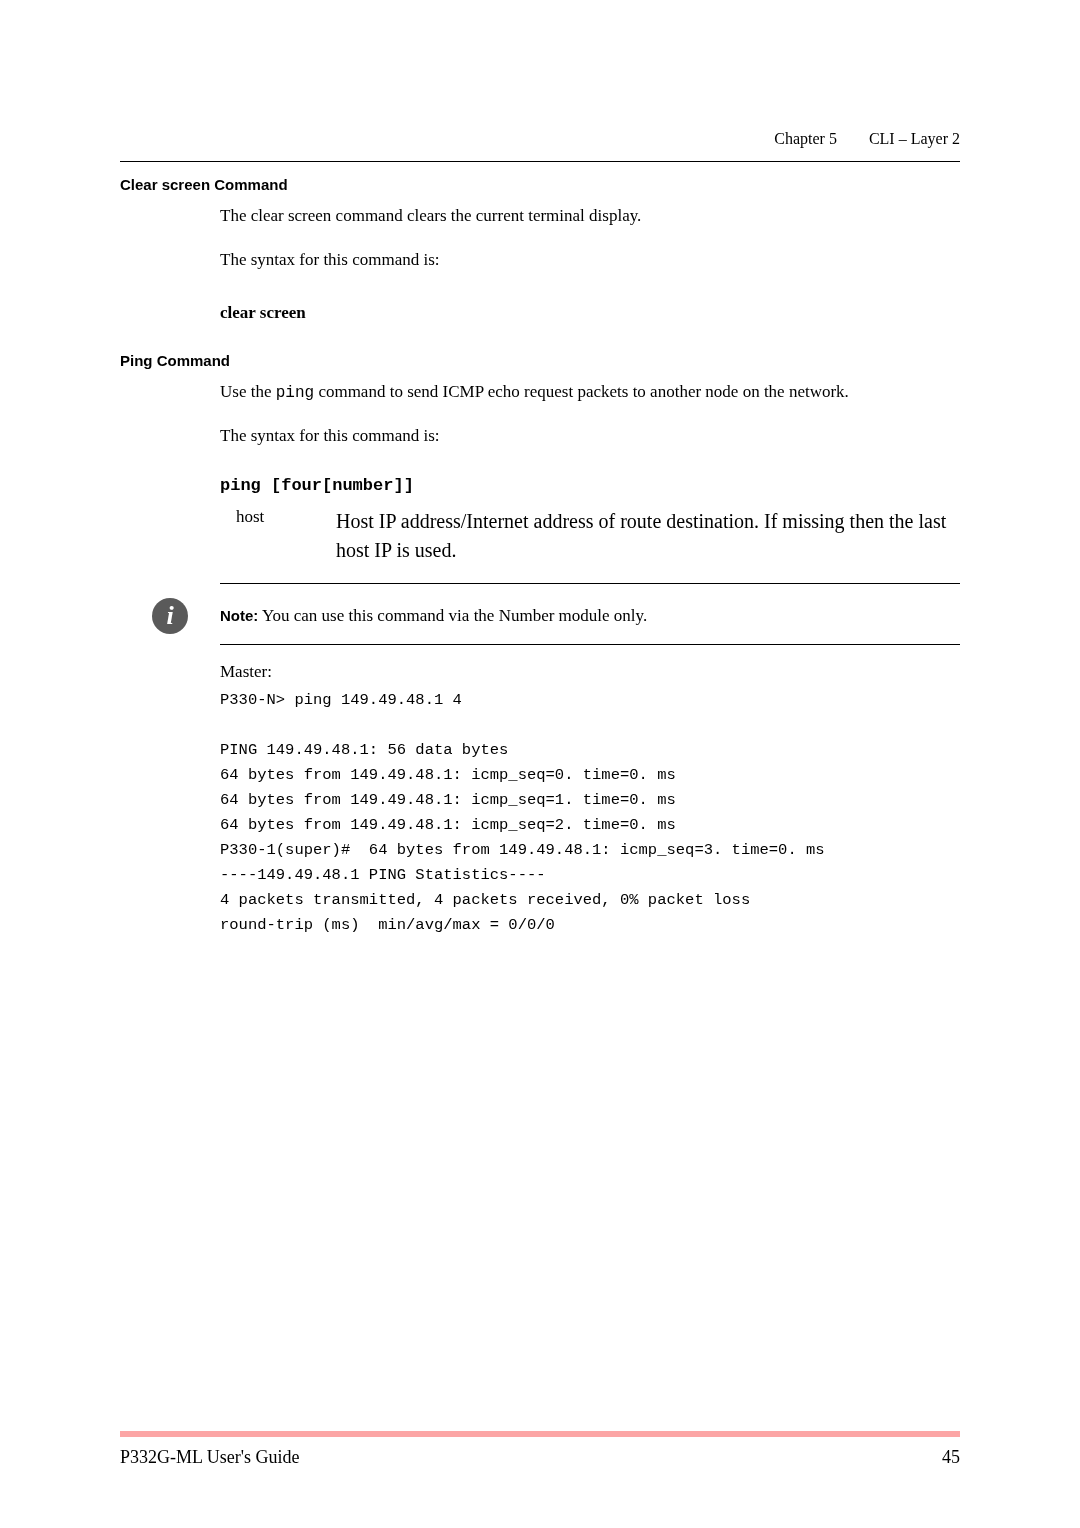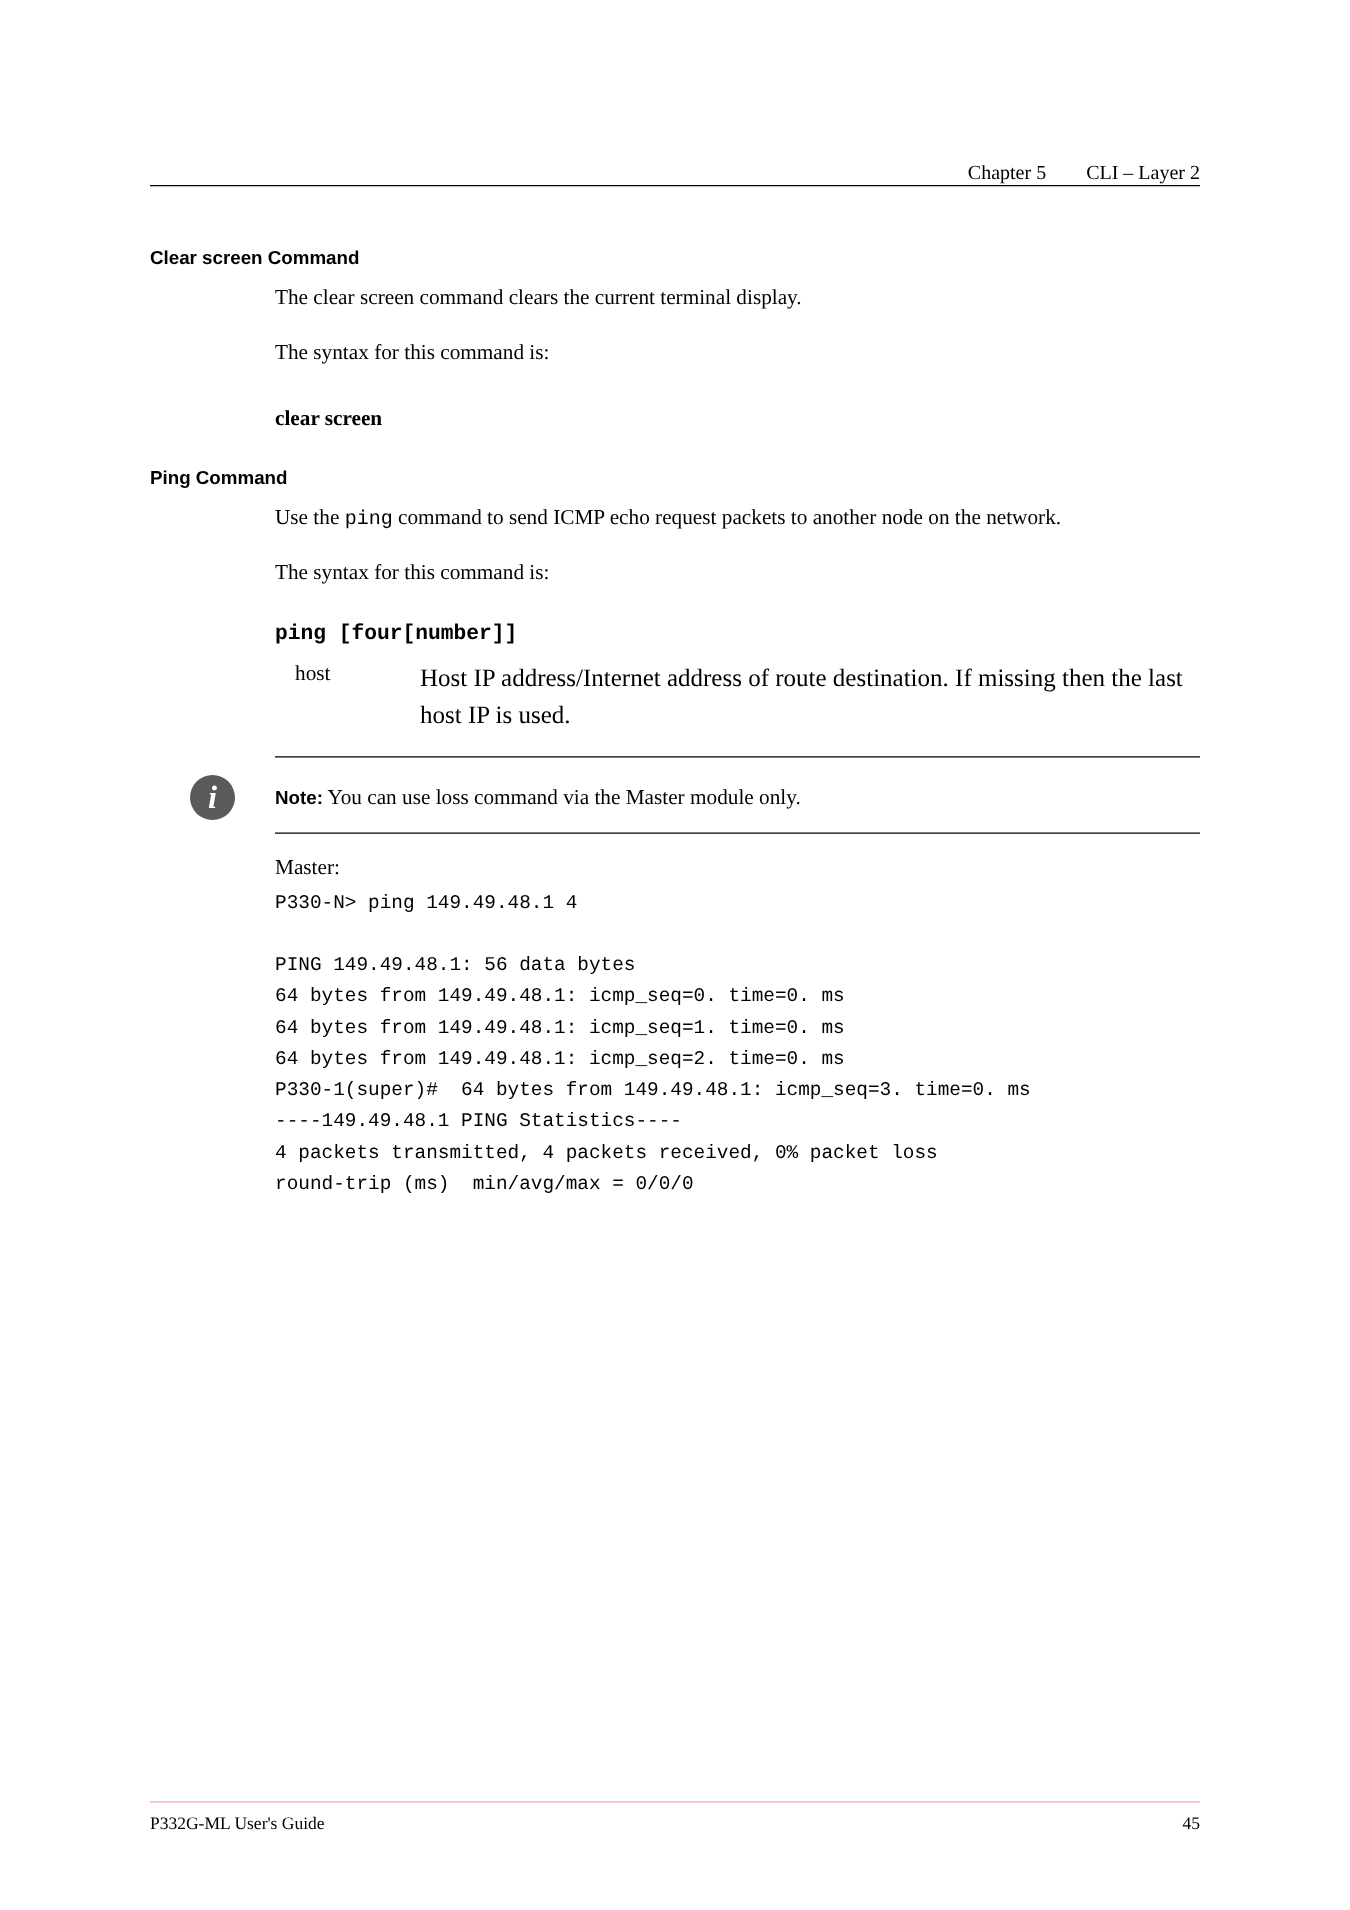--- a/index.html
+++ b/index.html
@@ -14,23 +14,23 @@
       width: 1080px;
       height: 1528px;
       padding: 130px 120px 60px 120px;
       position: relative;
       color: #000;
     }
     
     .header-section {
       text-align: right;
       font-size: 16px;
-      padding-bottom: 0;
+      padding-bottom: 13px;
       border-bottom: 1px solid #000;
-      margin-bottom: 49px;
+      margin-bottom: 14px;
     }
     
     .chapter-num {
       margin-right: 28px;
     }
     
     .section-heading {
       font-family: Arial, Helvetica, sans-serif;
       font-weight: bold;
       font-size: 15px;
@@ -150,25 +150,25 @@
       line-height: 1.62;
       white-space: pre;
       margin-top: 3px;
     }
     
     .footer {
       position: absolute;
       bottom: 60px;
       left: 120px;
       right: 120px;
-      border-top: 1px solid #fca5a5;
+      border-top: 6px solid #fca5a5;
       padding-top: 10px;
       display: flex;
       justify-content: space-between;
-      font-size: 14px;
+      font-size: 18px;
       align-items: flex-end;
     }
     
     .section-block {
       margin-bottom: 26px;
     }
   </style>
 </head>
 <body>
 
@@ -203,21 +203,21 @@
     </div>
   </div>
 
   <div class="note-section">
     <div class="note-divider-top"></div>
     <div class="note-row">
       <div class="note-icon">
         <div class="note-icon-circle">i</div>
       </div>
       <div class="note-text">
-        <span class="note-label">Note:</span><span>  You can use loss command via the Master module only.</span>
+        <span class="note-label">Note:</span><span>  You can use this command via the Number module only.</span>
       </div>
     </div>
     <div class="note-divider-bottom"></div>
   </div>
 
   <div class="example-section">
     <div class="body-text-nospace">Master:</div>
     <div class="code-block">P330-N&gt; ping 149.49.48.1 4
 
 PING 149.49.48.1: 56 data bytes

